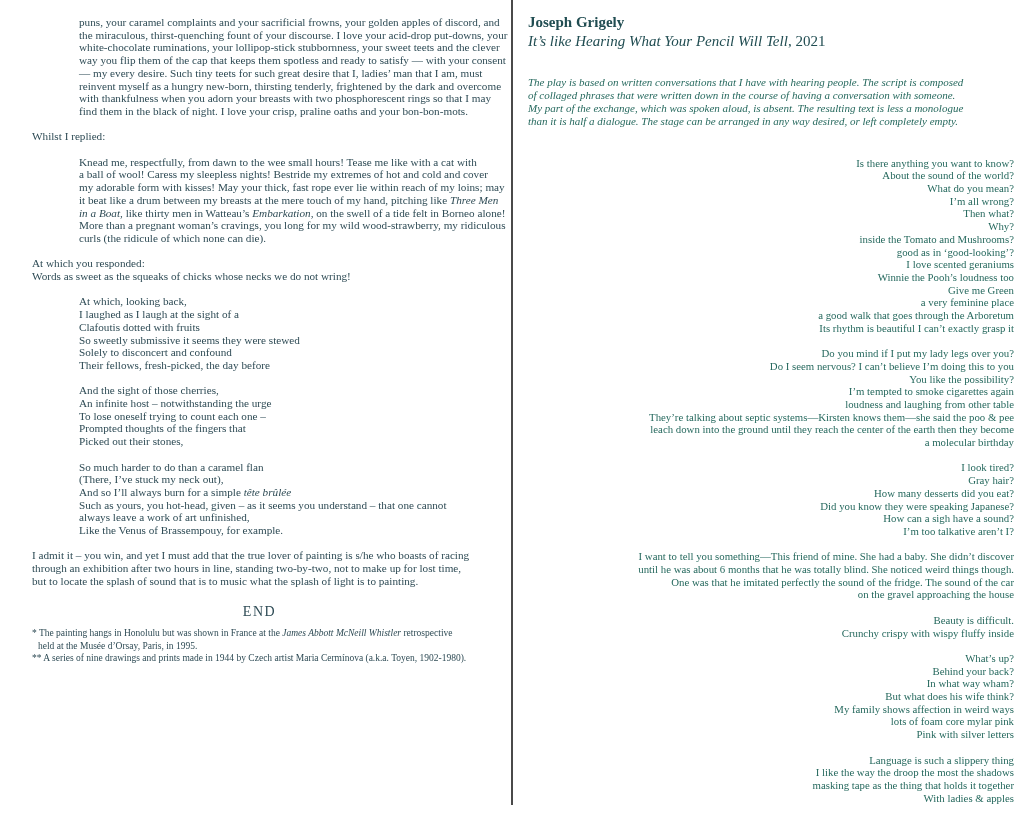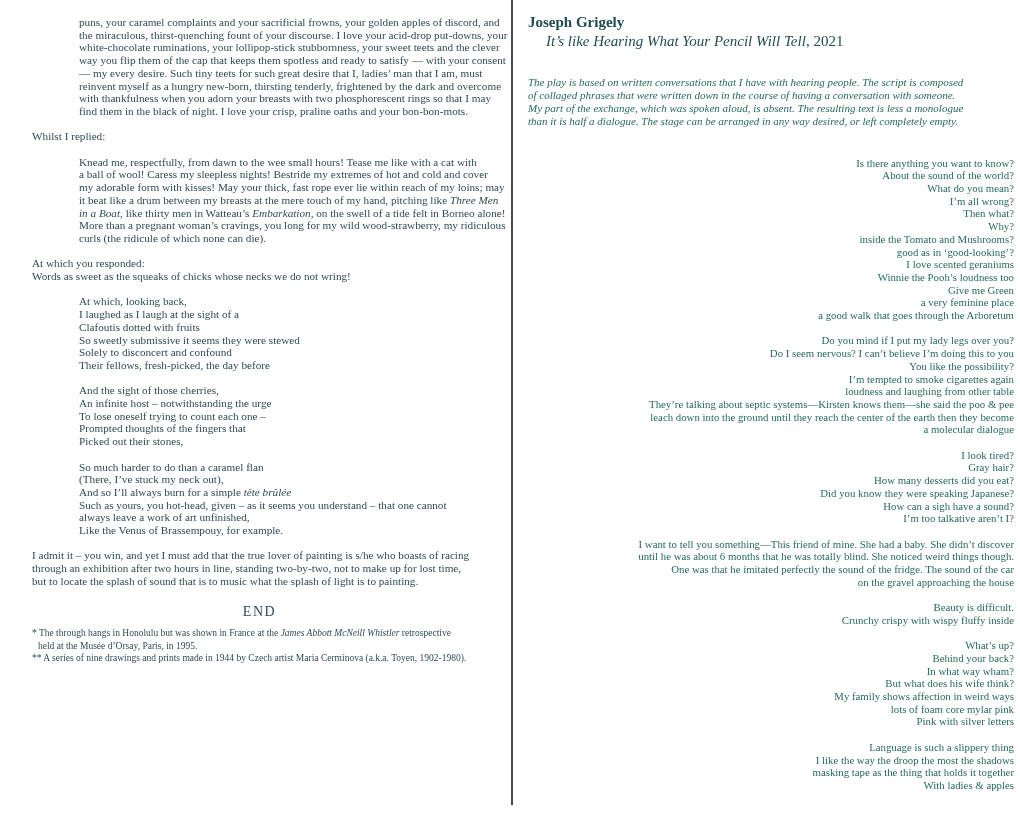--- a/index.html
+++ b/index.html
@@ -35,21 +35,21 @@
   
   .col-right{
     position:absolute;left:528px;top:13px;width:486px;
     color:#26695e;
     font-size:10.8px;line-height:12.7px;
   }
   .author{
     color:#214d52;font-size:15px;font-weight:bold;line-height:19px;
   }
   .worktitle{
-    color:#214d52;font-size:15px;line-height:19px;margin-left:18px;
+    color:#214d52;font-size:15px;line-height:19px;
   }
   .intro{
     margin-top:25px;margin-bottom:0;
     font-style:italic;font-size:11px;line-height:12.9px;
   }
   .stanza{margin:0 0 12.7px 0;text-align:right;}
   .stanza.first{margin-top:29px;}
 </style>
 </head>
 <body>
@@ -116,21 +116,21 @@
 
     <div class="block">
         <div class="line">I admit it – you win, and yet I must add that the true lover of painting is s/he who boasts of racing</div>
         <div class="line">through an exhibition after two hours in line, standing two-by-two, not to make up for lost time,</div>
         <div class="line">but to locate the splash of sound that is to music what the splash of light is to painting.</div>
       </div>
 
     <div class="end-label">END</div>
 
     <div class="footnotes">
-      <div class="line"><span>* The through hangs in Honolulu but was shown in France at the </span><span class="it">James Abbott McNeill Whistler</span><span> retrospective</span></div>
+      <div class="line"><span>* The painting hangs in Honolulu but was shown in France at the </span><span class="it">James Abbott McNeill Whistler</span><span> retrospective</span></div>
       <div class="line fn-indent">held at the Musée d’Orsay, Paris, in 1995.</div>
       <div class="line">** A series of nine drawings and prints made in 1944 by Czech artist Maria Cermínova (a.k.a. Toyen, 1902-1980).</div>
     </div>
 
   </div>
 
   <div class="divider"></div>
 
   <div class="col-right">
 
@@ -152,30 +152,31 @@
         <div class="line">I’m all wrong?</div>
         <div class="line">Then what?</div>
         <div class="line">Why?</div>
         <div class="line">inside the Tomato and Mushrooms?</div>
         <div class="line">good as in ‘good-looking’?</div>
         <div class="line">I love scented geraniums</div>
         <div class="line">Winnie the Pooh’s loudness too</div>
         <div class="line">Give me Green</div>
         <div class="line">a very feminine place</div>
         <div class="line">a good walk that goes through the Arboretum</div>
+        <div class="line">Its rhythm is beautiful I can’t exactly grasp it</div>
       </div>
     <div class="stanza">
         <div class="line">Do you mind if I put my lady legs over you?</div>
         <div class="line">Do I seem nervous? I can’t believe I’m doing this to you</div>
         <div class="line">You like the possibility?</div>
         <div class="line">I’m tempted to smoke cigarettes again</div>
         <div class="line">loudness and laughing from other table</div>
         <div class="line">They’re talking about septic systems—Kirsten knows them—she said the poo &amp; pee</div>
         <div class="line">leach down into the ground until they reach the center of the earth then they become</div>
-        <div class="line">a molecular dialogue</div>
+        <div class="line">a molecular birthday</div>
       </div>
     <div class="stanza">
         <div class="line">I look tired?</div>
         <div class="line">Gray hair?</div>
         <div class="line">How many desserts did you eat?</div>
         <div class="line">Did you know they were speaking Japanese?</div>
         <div class="line">How can a sigh have a sound?</div>
         <div class="line">I’m too talkative aren’t I?</div>
       </div>
     <div class="stanza">

